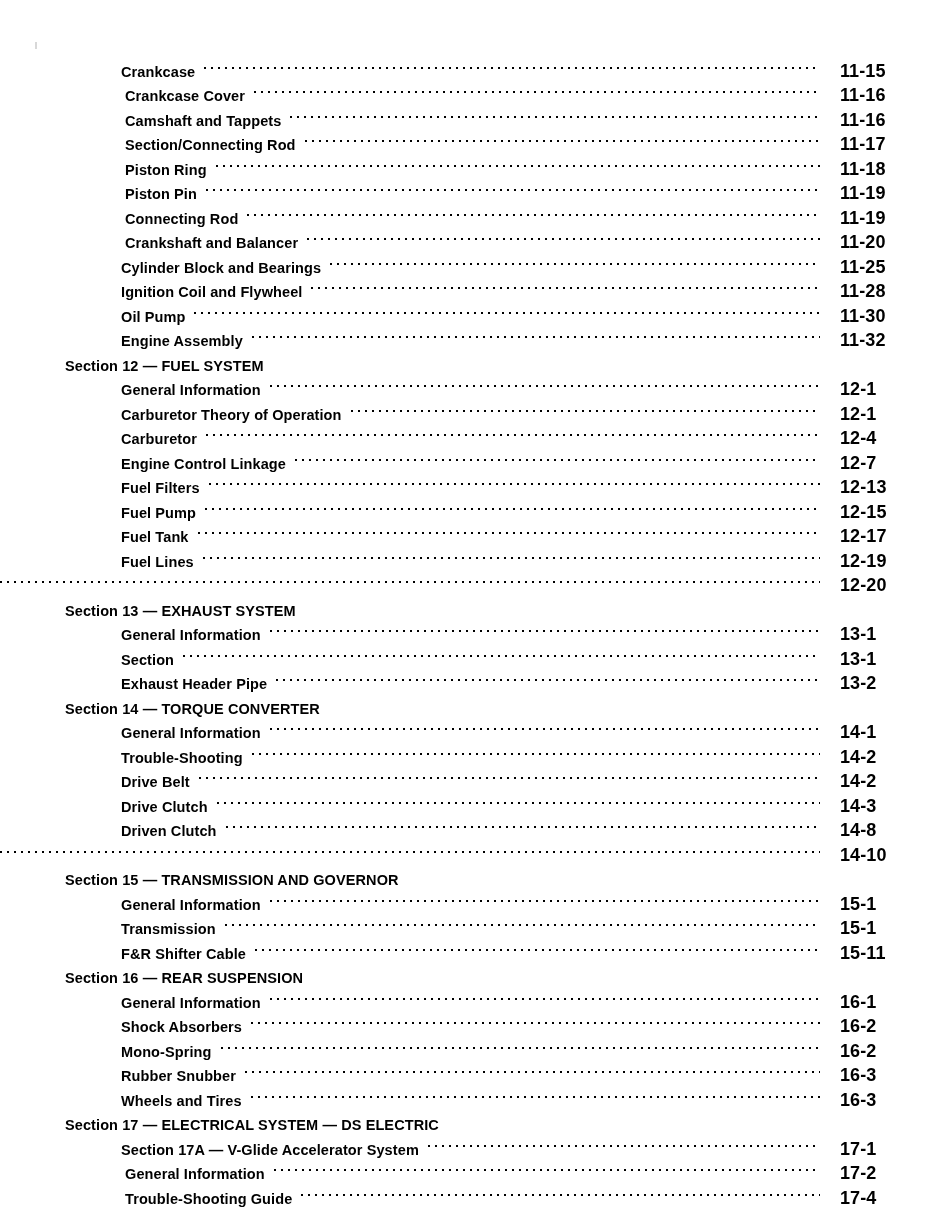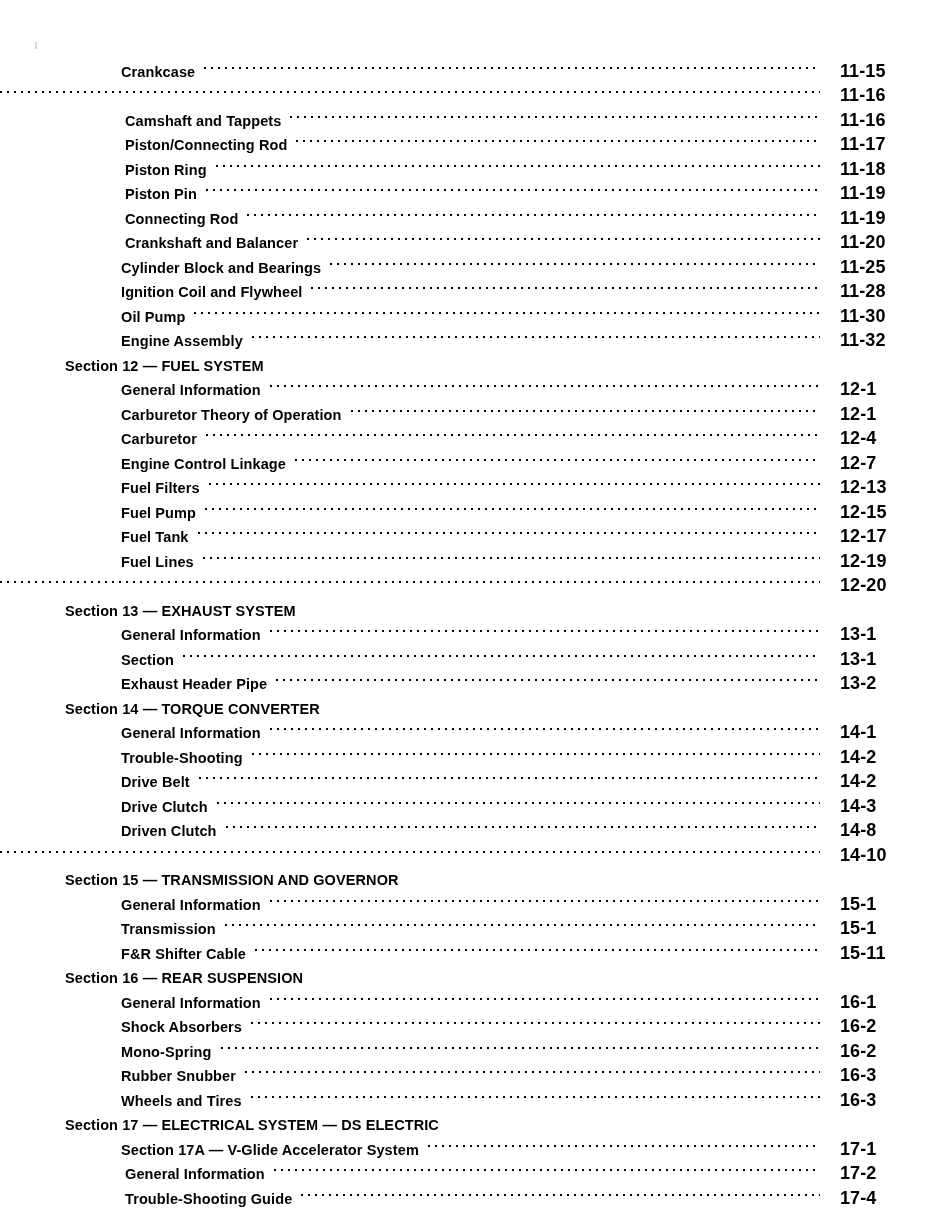--- a/index.html
+++ b/index.html
@@ -97,30 +97,31 @@
 
 <div class="scan-speck"></div>
 
 <div id="toc">
     <div class="toc-row lvl1">
       <span class="label">Crankcase</span>
       <span class="leader"></span>
       <span class="page">11-15</span>
     </div>
     <div class="toc-row lvl2">
+      <span class="label">Crankcase Cover</span>
       <span class="leader"></span>
       <span class="page">11-16</span>
     </div>
     <div class="toc-row lvl2">
       <span class="label">Camshaft and Tappets</span>
       <span class="leader"></span>
       <span class="page">11-16</span>
     </div>
     <div class="toc-row lvl2">
-      <span class="label">Piston/Connecting Rod</span>
+      <span class="label">Section/Connecting Rod</span>
       <span class="leader"></span>
       <span class="page">11-17</span>
     </div>
     <div class="toc-row lvl2">
       <span class="label">Piston Ring</span>
       <span class="leader"></span>
       <span class="page">11-18</span>
     </div>
     <div class="toc-row lvl2">
       <span class="label">Piston Pin</span>

